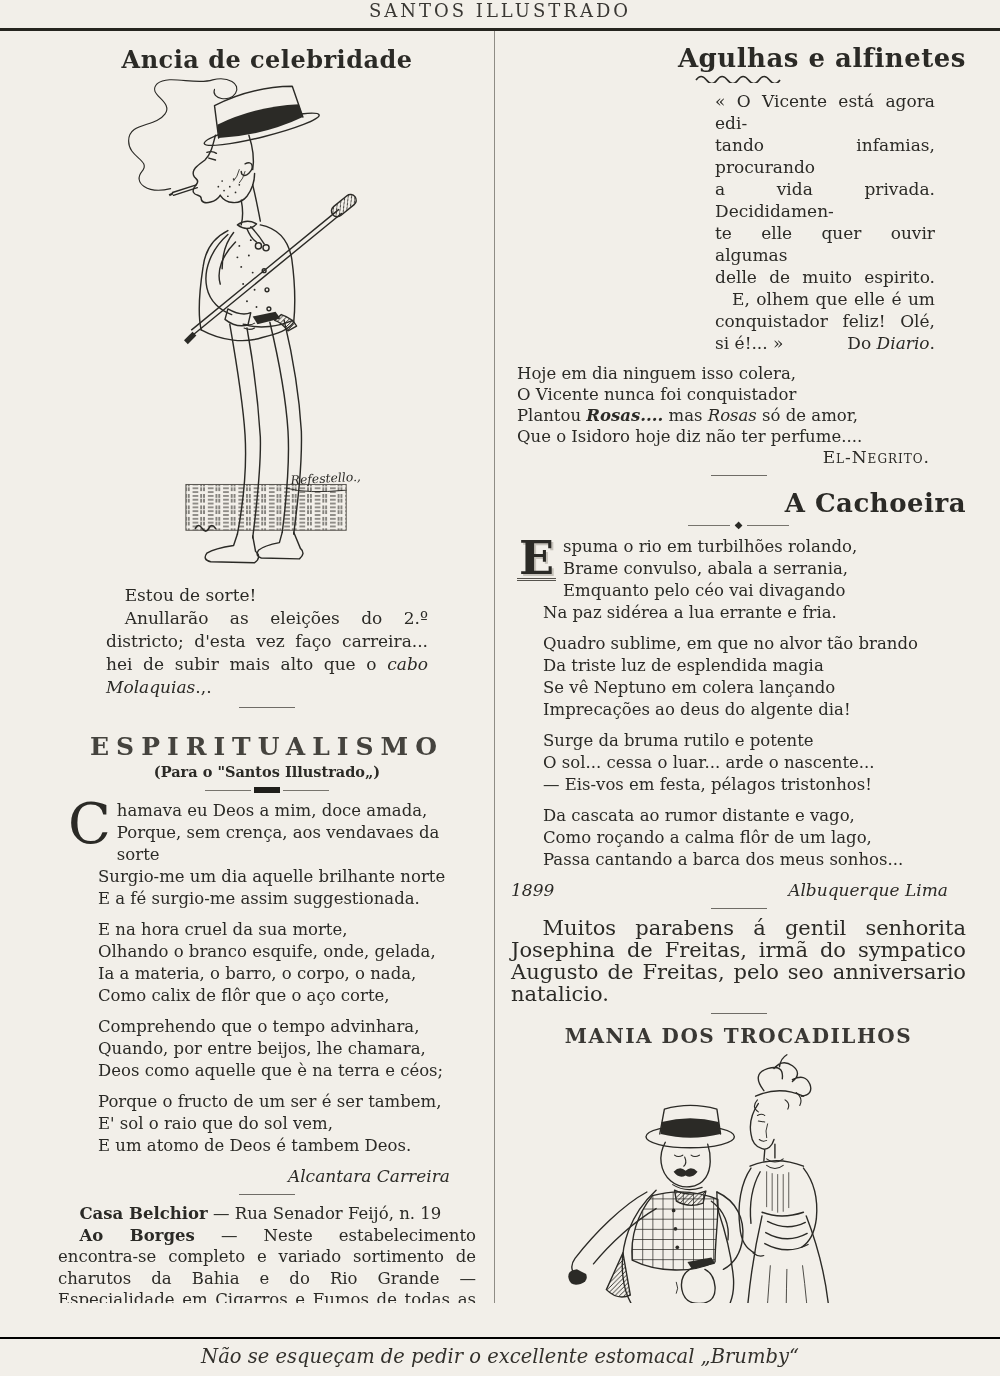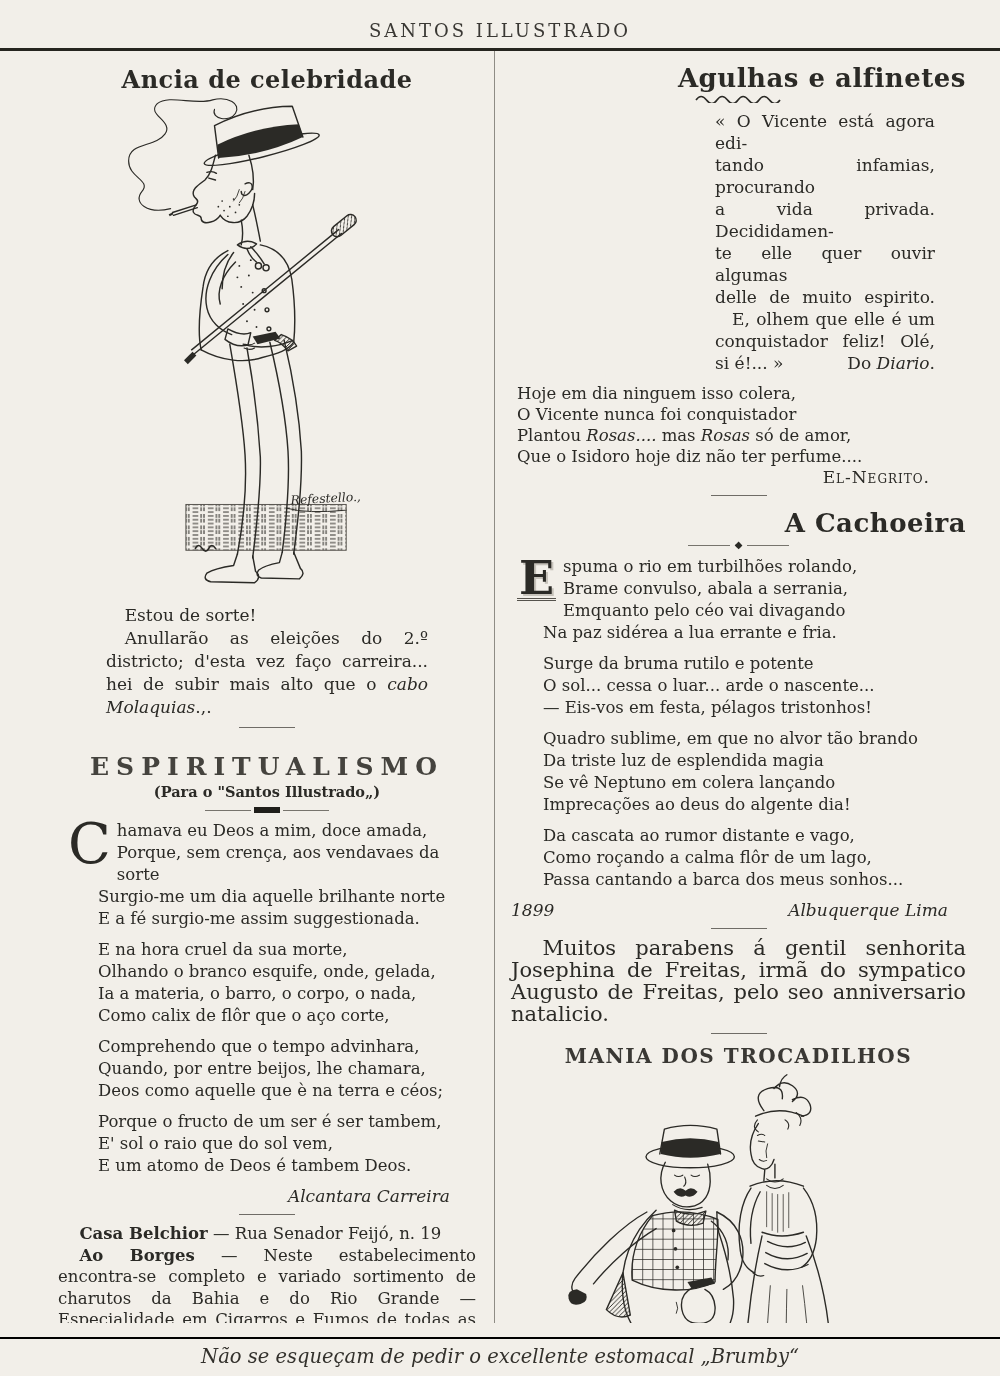--- a/index.html
+++ b/index.html
@@ -1,21 +1,21 @@
 <!DOCTYPE html>
 <html><head>
 <meta charset="utf-8">
 <style>
   html,body{margin:0;padding:0;}
   body{
     width:1000px;height:1376px;overflow:hidden;position:relative;
     background:#f2efe9;color:#2b2a26;
     font-family:"DejaVu Serif","Liberation Serif",serif;
   }
-  .masthead{padding-top:20px;text-align:center;}
+  .masthead{text-align:center;}
   .masthead .mtitle{font-size:18px;letter-spacing:3px;color:#3a3834;}
   .mast-rule{border:0;border-top:3px solid #26251f;margin:7px 0 0;}
   .columns{display:grid;grid-template-columns:436px 1fr;padding:0 34px 0 58px;max-height:1272px;overflow:hidden;}
   .col-left{padding-right:18px;}
   .col-right{border-left:1px solid #8f8c85;padding-left:16px;}
 
   h2,h3,h4{margin:0;font-weight:bold;}
   .ancia-title{font-size:25px;text-align:center;margin:14px 0 0;letter-spacing:.5px;transform:scaleX(.96);}
   figure{margin:0;text-align:center;}
   .caption{width:322px;margin:0 auto;font-size:17px;line-height:23px;}
@@ -222,48 +222,48 @@
 conquistador feliz! Olé,</div>
       <div class="quote-src">
         <span>si é!... »</span>
         <span><span>Do </span><span style="font-style: italic;">Diario</span><span>.</span></span>
       </div>
     </div>
 
     <div class="verse">
       <div>Hoje em dia ninguem isso colera,</div>
       <div>O Vicente nunca foi conquistador</div>
-      <div><span>Plantou </span><span style="font-style: italic;">Rosas....</span><span> mas </span><span style="font-style: italic;">Rosas</span><span> só de amor,</span></div>
+      <div><span>Plantou </span><span style="font-style: italic; font-weight: bold;">Rosas....</span><span> mas </span><span style="font-style: italic;">Rosas</span><span> só de amor,</span></div>
       <div>Que o Isidoro hoje diz não ter perfume....</div>
     </div>
     <div class="verse-author">El-Negrito.</div>
 
     <hr class="rule-sm">
 
     <h3 class="cach-title">A Cachoeira</h3>
     <div class="orn-dia">
       <span class="hair"></span>
         <span class="dia">◆</span>
         <span class="hair"></span>
     </div>
 
     <div class="poem poem-cach">
       <div class="stanza">
         <span class="dropcap-e">E</span><span>spuma o rio em turbilhões rolando,</span>
         <div class="stanza-lines">Brame convulso, abala a serrania,
 Emquanto pelo céo vai divagando
 Na paz sidérea a lua errante e fria.</div>
       </div>
-      <div class="stanza stanza-lines">Surge da bruma rutilo e potente
-O sol... cessa o luar... arde o nascente...
-— Eis-vos em festa, pélagos tristonhos!</div>
       <div class="stanza stanza-lines">Quadro sublime, em que no alvor tão brando
 Da triste luz de esplendida magia
 Se vê Neptuno em colera lançando
 Imprecações ao deus do algente dia!</div>
+      <div class="stanza stanza-lines">Surge da bruma rutilo e potente
+O sol... cessa o luar... arde o nascente...
+— Eis-vos em festa, pélagos tristonhos!</div>
       <div class="stanza stanza-lines">Da cascata ao rumor distante e vago,
 Como roçando a calma flôr de um lago,
 Passa cantando a barca dos meus sonhos...</div>
     </div>
     <div class="sig-row">
       <span>1899</span>
       <span>Albuquerque Lima</span>
     </div>
 
     <hr class="rule-sm">

